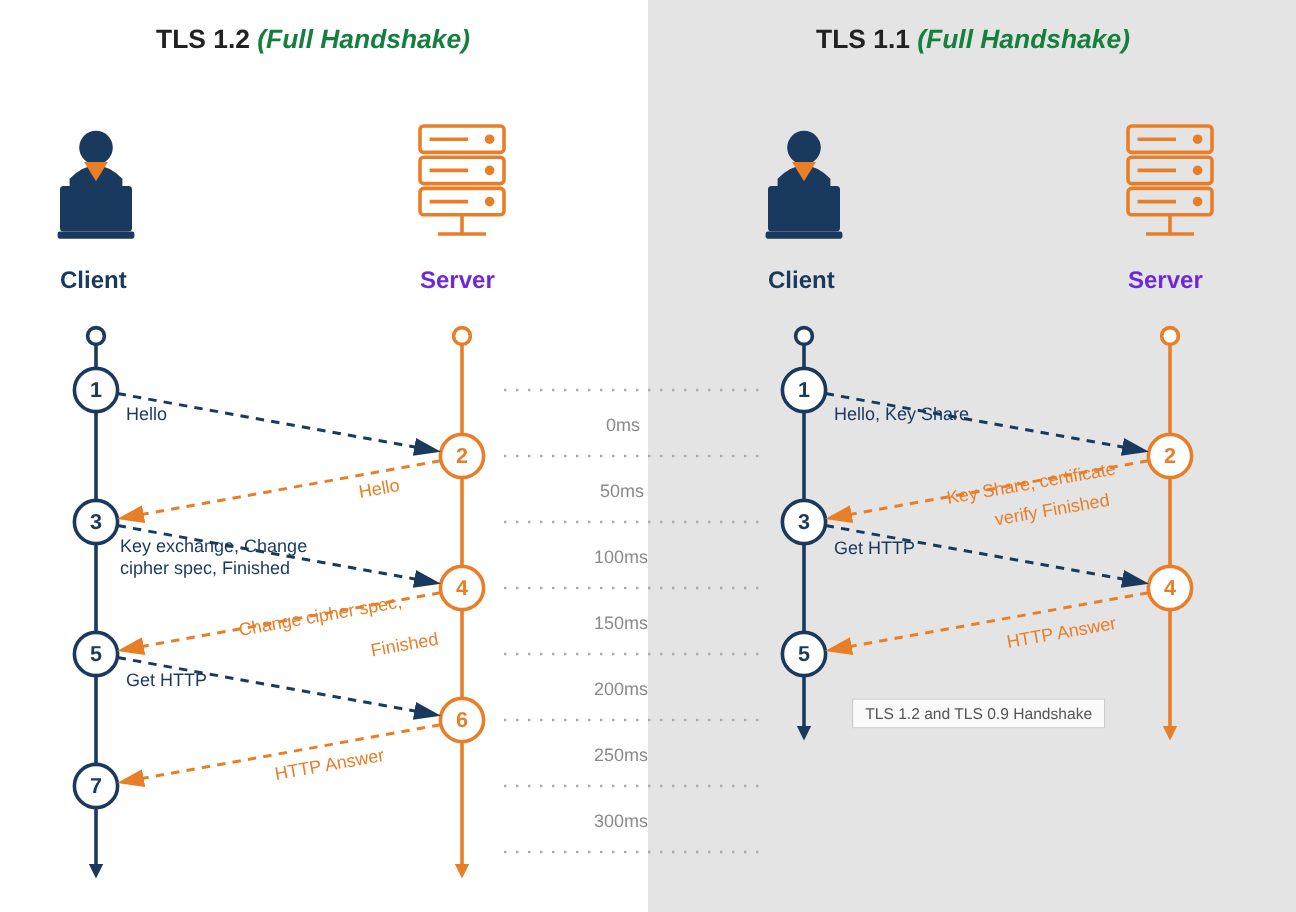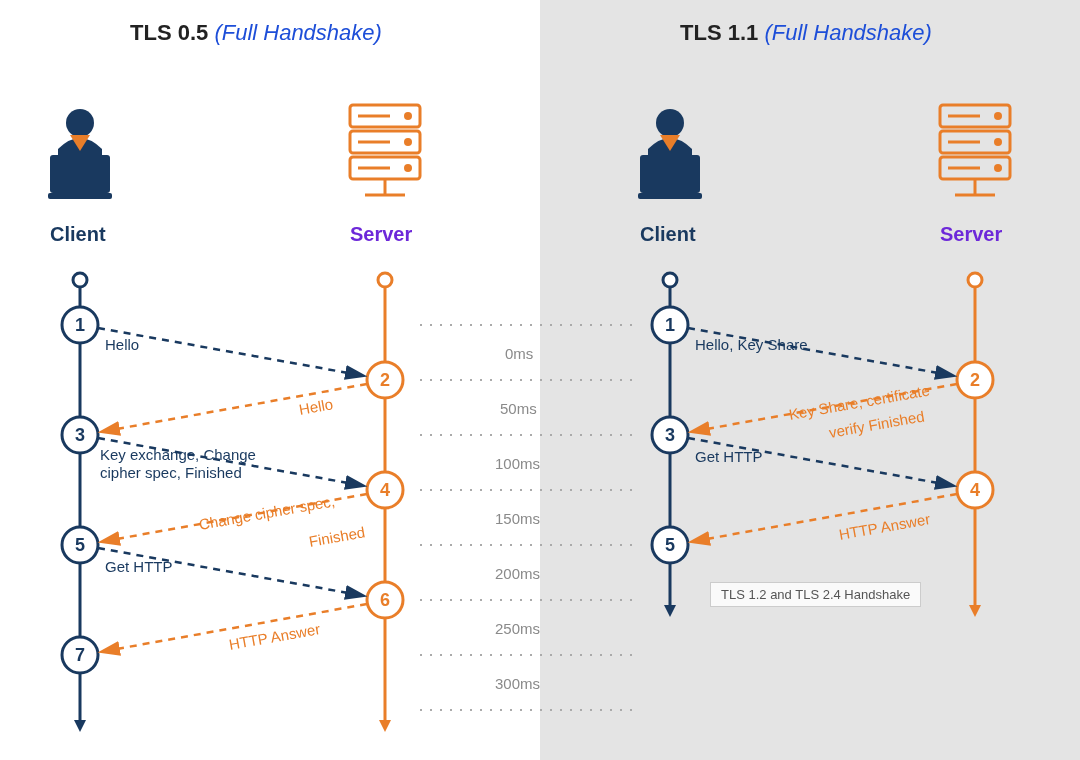--- a/index.html
+++ b/index.html
@@ -23,22 +23,22 @@
   h2 {
     position: absolute;
     top: 20px;
     margin: 0;
     font-size: 22px;
     font-weight: 600;
     color: #222;
   }
   h2 .sub {
     font-style: italic;
-    font-weight: 400;
-    color: #1d4ed8;
+    font-weight: 700;
+    color: #15803d;
   }
   .role-label {
     position: absolute;
     top: 223px;
     font-size: 20px;
     font-weight: 600;
     text-align: center;
   }
   .client-label { color: #19395f; }
   .server-label { color: #6d28d9; }
@@ -65,34 +65,34 @@
   }
   .blue { fill:#19395f; }
   .orange { fill:#e97e29; }
 </style>
 </head>
 <body>
 
 <div class="panel right"></div>
 
 <h2 style="left:130px">
-  <span>TLS 0.5</span>
+  <span>TLS 1.2</span>
   <span class="sub">(Full Handshake)</span>
 </h2>
 <h2 style="left:680px">
   <span>TLS 1.1</span>
   <span class="sub">(Full Handshake)</span>
 </h2>
 
 <div class="role-label client-label" style="left:50px">Client</div>
 <div class="role-label server-label" style="left:350px">Server</div>
 <div class="role-label client-label" style="left:640px">Client</div>
 <div class="role-label server-label" style="left:940px">Server</div>
 
-<div class="tooltip">TLS 1.2 and TLS 2.4 Handshake</div>
+<div class="tooltip">TLS 1.2 and TLS 0.9 Handshake</div>
 
 <svg width="1080" height="760">
 <defs>
   <marker id="arrBlue" markerWidth="10" markerHeight="10" refX="8" refY="3" orient="auto">
     <path d="M0,0 L9,3 L0,6 Z" fill="#19395f"></path>
   </marker>
   <marker id="arrOrange" markerWidth="10" markerHeight="10" refX="8" refY="3" orient="auto">
     <path d="M0,0 L9,3 L0,6 Z" fill="#e97e29"></path>
   </marker>
   <marker id="arrBlueDn" markerWidth="10" markerHeight="10" refX="3" refY="8" orient="auto">

